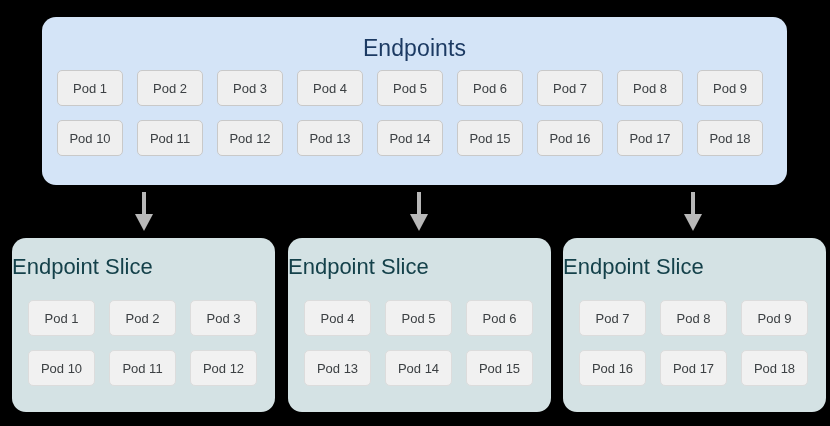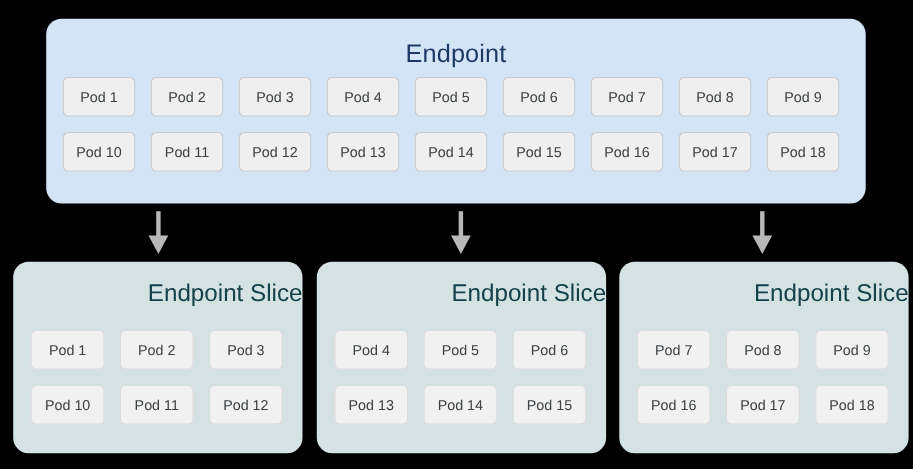--- a/index.html
+++ b/index.html
@@ -117,21 +117,21 @@
   }
   .slice-panel.s1 { left: 12px; }
   .slice-panel.s2 { left: 288px; }
   .slice-panel.s3 { left: 563px; }
 
   .slice-title {
     position: absolute;
     left: 0;
     top: 18px;
     width: 100%;
-    text-align: right;
+    text-align: left;
     font-size: 22px;
     color: #14414a;
     font-family: "Liberation Sans", sans-serif;
     line-height: 1;
   }
 
   .slice-grid {
     position: absolute;
     left: 16px;
     top: 62px;
@@ -160,21 +160,21 @@
     font-family: "Liberation Sans", sans-serif;
     white-space: nowrap;
   }
 </style>
 </head>
 <body>
 
 <div id="canvas">
 
   <div class="endpoints-panel">
-    <div class="endpoints-title">Endpoint</div>
+    <div class="endpoints-title">Endpoints</div>
 
     <div class="pod-grid">
       <div class="pod-row">
         <div class="pod-chip">Pod 1</div>
         <div class="pod-chip">Pod 2</div>
         <div class="pod-chip">Pod 3</div>
         <div class="pod-chip">Pod 4</div>
         <div class="pod-chip">Pod 5</div>
         <div class="pod-chip">Pod 6</div>
         <div class="pod-chip">Pod 7</div>

